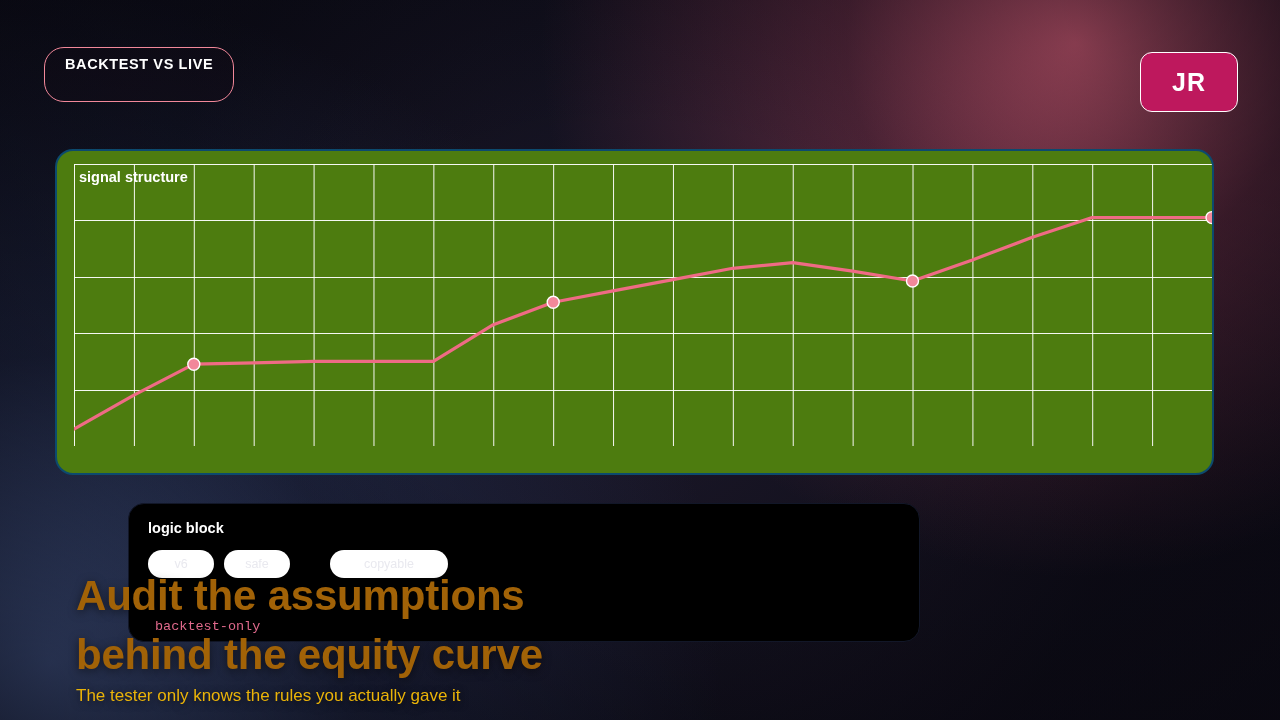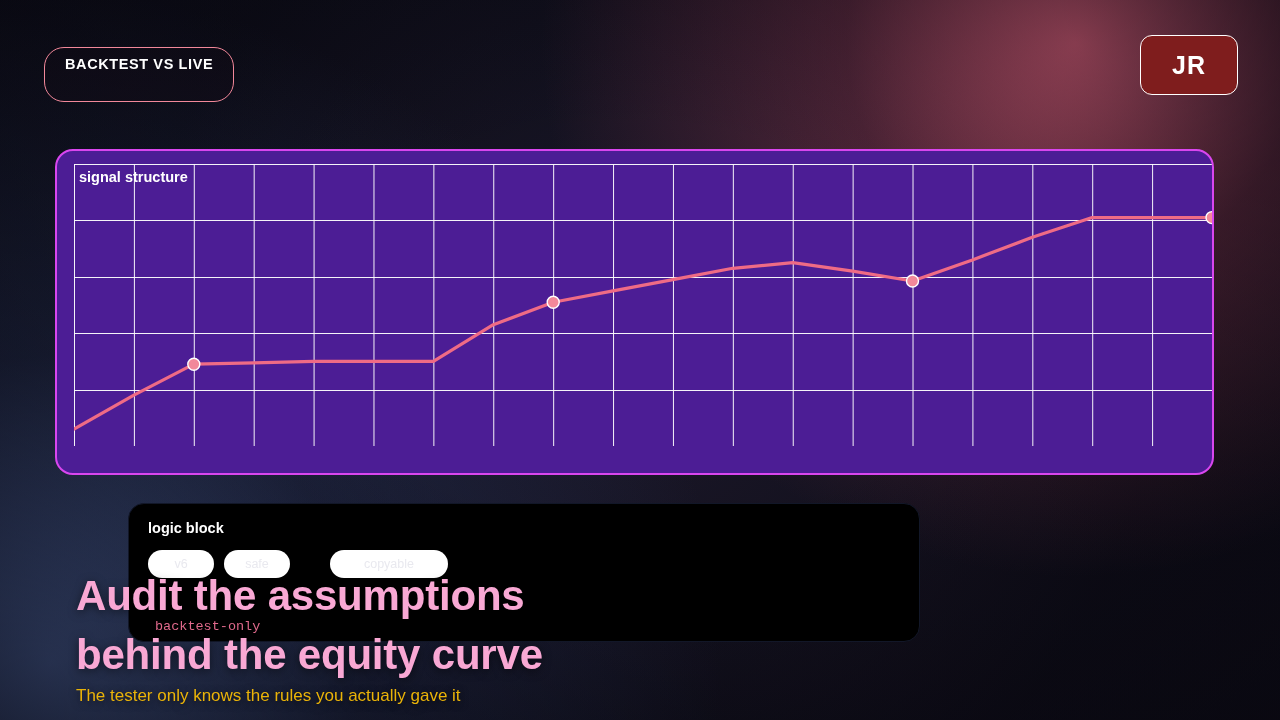--- a/index.html
+++ b/index.html
@@ -44,45 +44,45 @@
     border-radius: 20px;
     color: #ffffff;
     font-size: 14.5px;
     font-weight: bold;
     letter-spacing: 0.6px;
     background: rgba(20,12,22,0.28);
   }
   .avatar {
     position: absolute;
     right: 42px;
-    top: 35px;
+    top: 52px;
     width: 96px;
     height: 58px;
     border-radius: 12px;
-    background: #7f1d1d;
+    background: #be185d;
     border: 1.5px solid #ffffff;
     display: flex;
     align-items: center;
     justify-content: center;
     color: #ffffff;
     font-size: 25px;
     font-weight: bold;
     letter-spacing: 1px;
   }
 
   
   .chart-card {
     position: absolute;
     left: 55px;
     top: 149px;
     width: 1155px;
     height: 322px;
-    border: 2px solid #d946ef;
+    border: 2px solid #0c4a6e;
     border-radius: 18px;
-    background: #4c1d95;
+    background: #4d7c0f;
     overflow: hidden;
   }
   .chart-title {
     position: absolute;
     left: 22px;
     top: 18px;
     color: #ffffff;
     font-size: 14.5px;
     font-weight: bold;
     z-index: 5;
@@ -149,21 +149,21 @@
   .code .l2 { color: #8f7bd6; }
   .code .l3 { color: #8f7bd6; }
   .code .l4 { color: #e06a8c; }
 
   
   .headline {
     position: absolute;
     left: 76px;
     top: 566px;
     width: 760px;
-    color: #f9a8d4;
+    color: #a16207;
     font-size: 42px;
     font-weight: bold;
     line-height: 59px;
     letter-spacing: -0.2px;
     text-shadow: 0 2px 10px rgba(0,0,0,0.55);
   }
   .subline {
     position: absolute;
     left: 76px;
     top: 686px;

